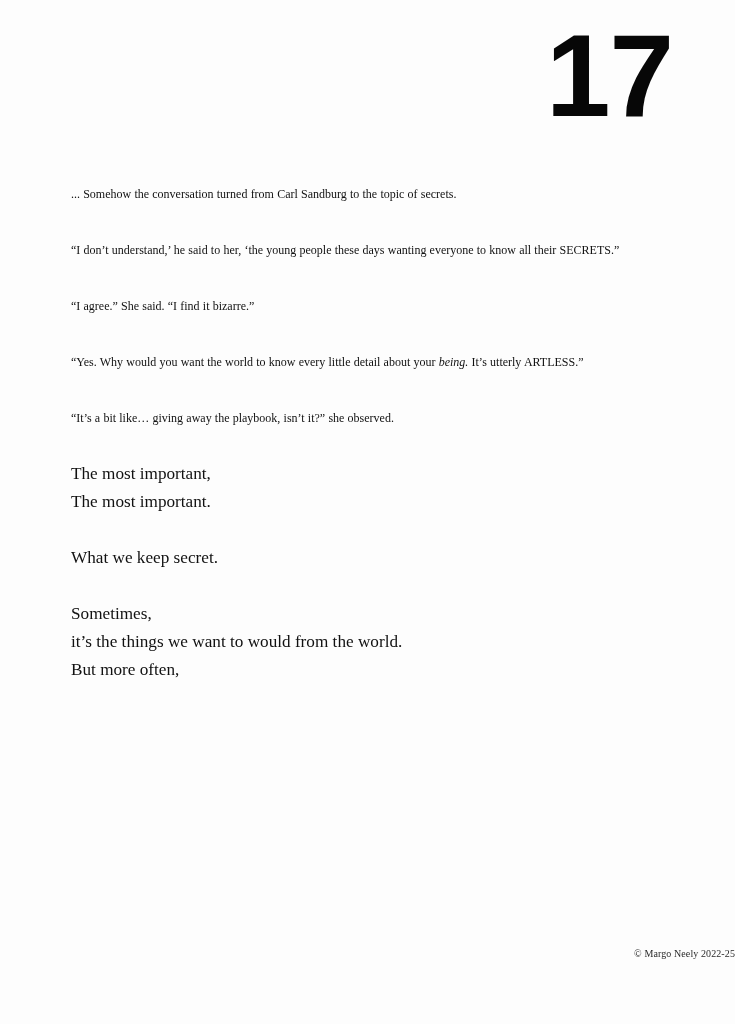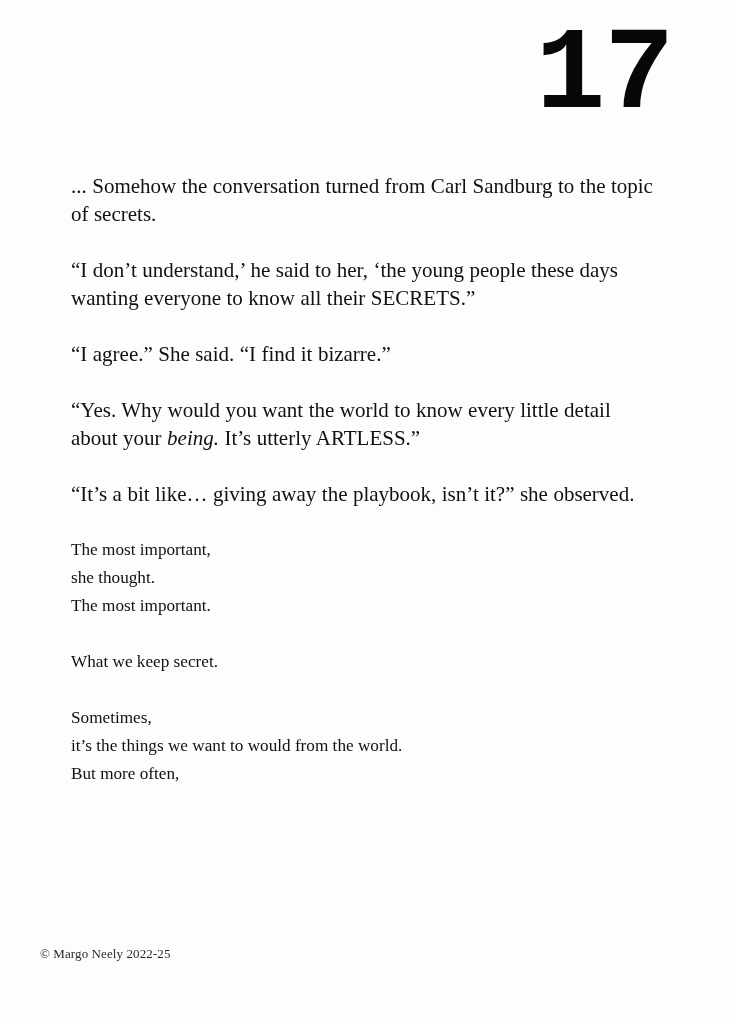--- a/index.html
+++ b/index.html
@@ -20,43 +20,43 @@
     height: 1024px;
     background: #fdfdfd;
     box-sizing: border-box;
   }
 
   
   .page-number {
     position: absolute;
     top: 18px;
     right: 62px;
-    font-family: Liberation Mono, monospace;
+    font-family: Liberation Sans, sans-serif;
     font-weight: bold;
     font-size: 116px;
     line-height: 1;
     letter-spacing: -1px;
     color: #070707;
     text-align: right;
     white-space: nowrap;
     margin-left: 16px;
   }
 
   
   .body-column {
     position: absolute;
     left: 71px;
     top: 172px;
     width: 590px;
   }
 
   .para {
-    font-size: 21px;
+    font-size: 12px;
     line-height: 28px;
-    margin: 0 0 28px 0;
+    margin: 8px 0 28px 0;
     color: #111111;
     text-align: left;
     word-spacing: 0.2px;
   }
   .para:last-child {
     margin-bottom: 0;
   }
 
   
   .stanza {
@@ -73,22 +73,22 @@
   .it {
     font-style: italic;
   }
 
   
   .footer {
     position: absolute;
     left: 0;
     right: 0;
     top: 946px;
-    text-align: left;
-    font-size: 13px;
+    text-align: right;
+    font-size: 10px;
     line-height: 16px;
     color: #2a2a2a;
     letter-spacing: 0.1px;
     padding-left: 40px;
   }
 </style>
 </head>
 <body>
 
 <div class="page">
@@ -113,21 +113,20 @@
       <span>“Yes. Why would you want the world to know every little detail about your </span><span class="it">being.</span><span> It’s utterly ARTLESS.”</span>
     </p>
 
     <p class="para">
       <span>“It’s a bit like… giving away the playbook, isn’t it?” she observed.</span>
     </p>
 
 
     <div class="stanza">
       <span class="line">The most important,</span>
-      <span class="line">she thought.</span>
       <span class="line">The most important.</span>
     </div>
 
     <div class="stanza">
       <span class="line">What we keep secret.</span>
     </div>
 
     <div class="stanza">
       <span class="line">Sometimes,</span>
       <span class="line">it’s the things we want to would from the world.</span>

